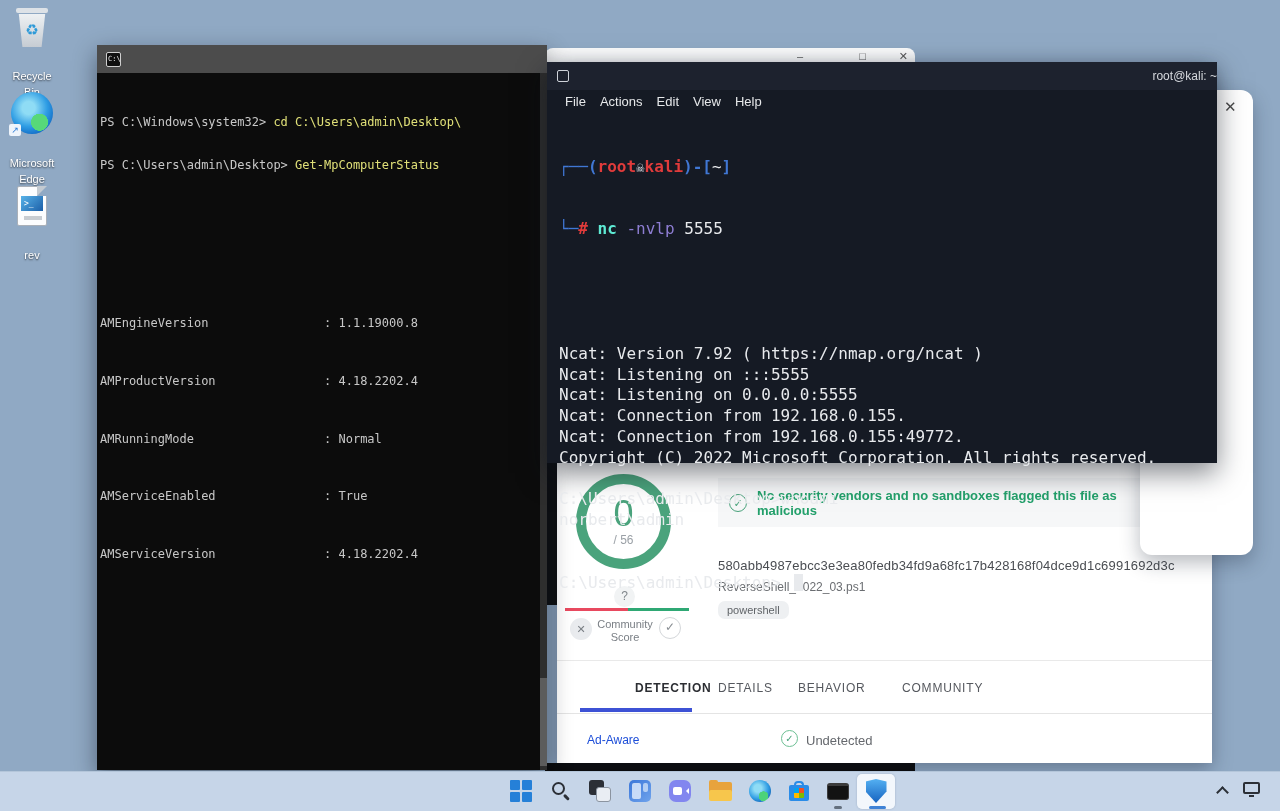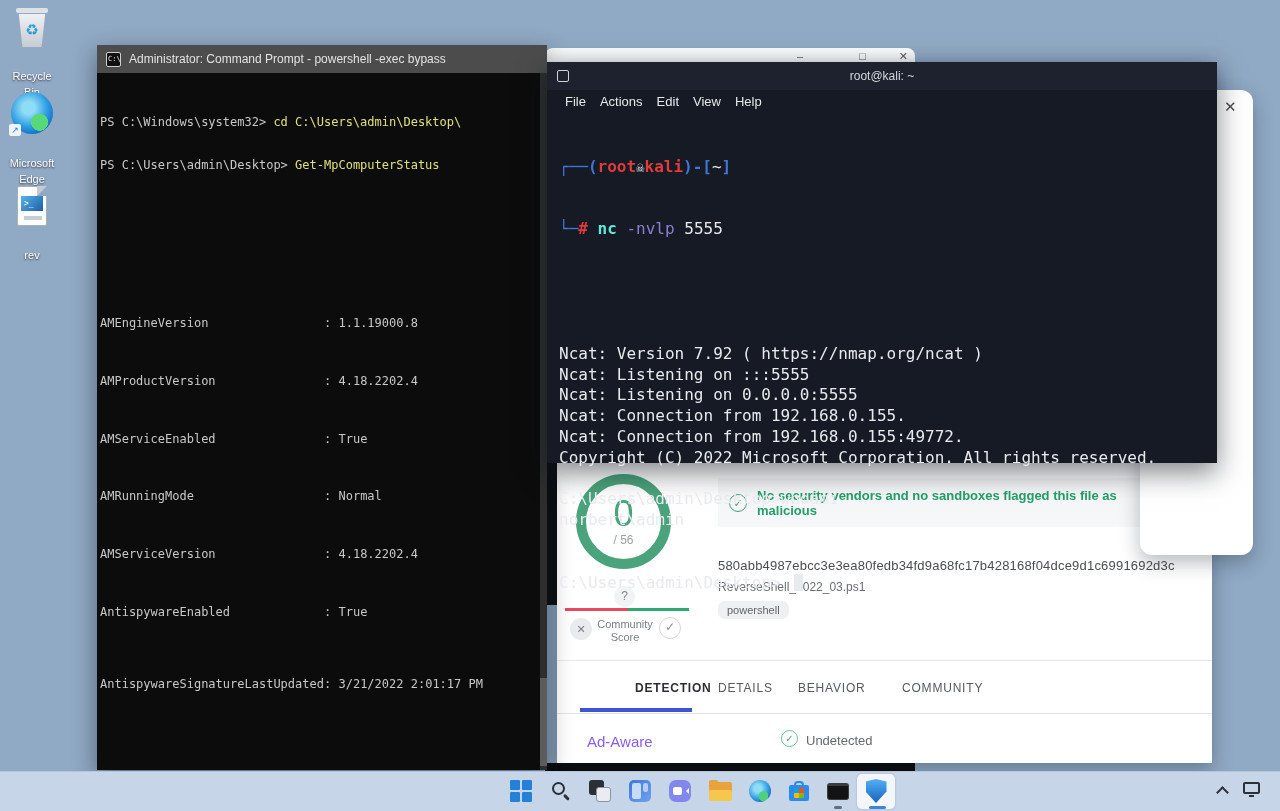--- a/index.html
+++ b/index.html
@@ -50,21 +50,21 @@
   .vt-banner-check { width:18px; height:18px; border:1.5px solid #4aa37c; border-radius:50%; color:#4aa37c; font-size:11px; text-align:center; line-height:16px; margin-right:10px; flex:none; }
   .vt-banner-text { font-size:13px; font-weight:bold; color:#23a06b; }
   .vt-hash { position:absolute; left:161px; top:496px; font-size:13px; color:#4a4d52; letter-spacing:.2px; }
   .vt-file { position:absolute; left:161px; top:518px; font-size:12px; color:#6a6d71; }
   .vt-chip { position:absolute; left:161px; top:539px; background:#eef0f2; border-radius:7px; padding:3px 9px; font-size:11px; color:#606468; }
   .vt-div1 { position:absolute; left:0; top:598px; width:655px; border-top:1px solid #e9e9e9; }
   .vt-tab { position:absolute; top:619px; font-size:12px; letter-spacing:.8px; color:#55585e; cursor:pointer; }
   .vt-tab.active { color:#2c2e33; font-weight:bold;margin-left:48px; }
   .vt-underline { position:absolute; left:23px; top:646px; width:112px; height:4px; background:#3d52d5; }
   .vt-div2 { position:absolute; left:0; top:651px; width:655px; border-top:1px solid #e4e4e4; }
-  .vt-engine { position:absolute; left:30px; top:671px; font-size:15px; color:#8b5cf6; }
+  .vt-engine { position:absolute; left:30px; top:671px; font-size:12px; color:#1d4ed8; }
   .vt-und-check { position:absolute; left:224px; top:668px; width:17px; height:17px; border:1.5px solid #6cbf93; border-radius:50%; color:#4aa37c; font-size:10px; text-align:center; line-height:15px; }
   .vt-undetected { position:absolute; left:249px; top:671px; font-size:13px; color:#65686d; }
 
   
   #popup { position:absolute; left:1140px; top:90px; width:113px; height:465px; background:#fff; border-radius:12px; box-shadow:0 8px 20px rgba(20,30,45,.3); }
   #popup .popup-close { position:absolute; left:84px; top:8px; font-size:15px; color:#4a4a4a; cursor:pointer; }
 
   
   #cmd { position:absolute; left:97px; top:45px; width:450px; height:725px; background:#0c0c0c; box-shadow:0 8px 22px rgba(10,15,25,.45); }
   #cmd .titlebar { height:28px; background:#4c4c4c; display:flex; align-items:center; padding-left:9px; }
@@ -72,21 +72,21 @@
   #cmd .titlebar .t { margin-left:8px; font-size:12px; color:#e3e3e3; white-space:nowrap; overflow:hidden; }
   #cmd .body { position:absolute; left:0; top:28px; right:7px; bottom:0; overflow:hidden; font-family:"DejaVu Sans Mono","DejaVu Sans",monospace; font-size:12px; line-height:14.4px; color:#c8c8c8; padding:13px 0 0 3px; white-space:pre; }
   #cmd .yellow { color:#e0e078; }
   #cmd .gap { height:28.8px; }
   .ck { display:inline-block; width:224px; }
   #cmd .scroll { position:absolute; right:0; top:28px; bottom:0; width:7px; background:#2e2e2e; }
   #cmd .thumb { position:absolute; right:0; bottom:4px; width:7px; height:88px; background:#5c5c5c; }
 
   
   #kali { position:absolute; left:547px; top:62px; width:670px; height:401px; background:#151a24; box-shadow:0 10px 26px rgba(10,15,25,.5); }
-  #kali .titlebar { height:28px; background:#1d222e; position:relative; text-align:center; }
+  #kali .titlebar { height:28px; background:#1d222e; position:relative; text-align:right; }
   #kali .titlebar .t { font-size:12px; color:#d5d8dd; line-height:28px; }
   .kali-ico { position:absolute; left:10px; top:8px; width:12px; height:12px; border:1.5px solid #cfd3da; border-radius:2px; }
   #kali .menubar { display:flex; gap:14px; padding:4px 4px 2px 18px; }
   #kali .menubar span { font-size:13px; color:#e6e8ea; cursor:pointer; }
   #kali .term { padding:4px 0 0 12px; font-family:"DejaVu Sans Mono","DejaVu Sans",monospace; font-size:16px; line-height:20.8px; color:#e8eaed; white-space:pre; }
   .kblue { color:#4077d4; font-weight:bold; }
   .kred { color:#e13b3b; font-weight:bold; }
   .kskull { color:#dfe3e8; font-size:14px; }
   .kgreen { color:#5eead4; font-weight:bold; }
   .kopt { color:#8d7dd2; }
@@ -215,43 +215,40 @@
 
   <div id="popup">
     <div class="popup-close">✕</div>
   </div>
 
   <div id="dark-sliver"></div>
 
   <div id="cmd">
     <div class="titlebar">
       <div class="cmd-ico">C:\</div>
-      <div class="t">Administrator: Command Prompt - powershell  -exec bypass</div>
     </div>
     <div class="body">
       <div><span>PS C:\Windows\system32&gt; </span><span class="yellow">cd C:\Users\admin\Desktop\</span></div>
       <div><span>PS C:\Users\admin\Desktop&gt; </span><span class="yellow">Get-MpComputerStatus</span></div>
       <div class="gap"></div>
       <div>
         
       
           <div><span class="ck">AMEngineVersion</span><span>:</span><span> 1.1.19000.8</span></div>
         
           <div><span class="ck">AMProductVersion</span><span>:</span><span> 4.18.2202.4</span></div>
         
+          <div><span class="ck">AMRunningMode</span><span>:</span><span> Normal</span></div>
+        
           <div><span class="ck">AMServiceEnabled</span><span>:</span><span> True</span></div>
         
-          <div><span class="ck">AMRunningMode</span><span>:</span><span> Normal</span></div>
-        
           <div><span class="ck">AMServiceVersion</span><span>:</span><span> 4.18.2202.4</span></div>
         
-          <div><span class="ck">AntispywareEnabled</span><span>:</span><span> True</span></div>
-        
-        
-          <div><span class="ck">AntispywareSignatureLastUpdated</span><span>:</span><span> 3/21/2022 2:01:17 PM</span></div>
+        
+        
         
           
         
           
         
           
         
           
         
           

